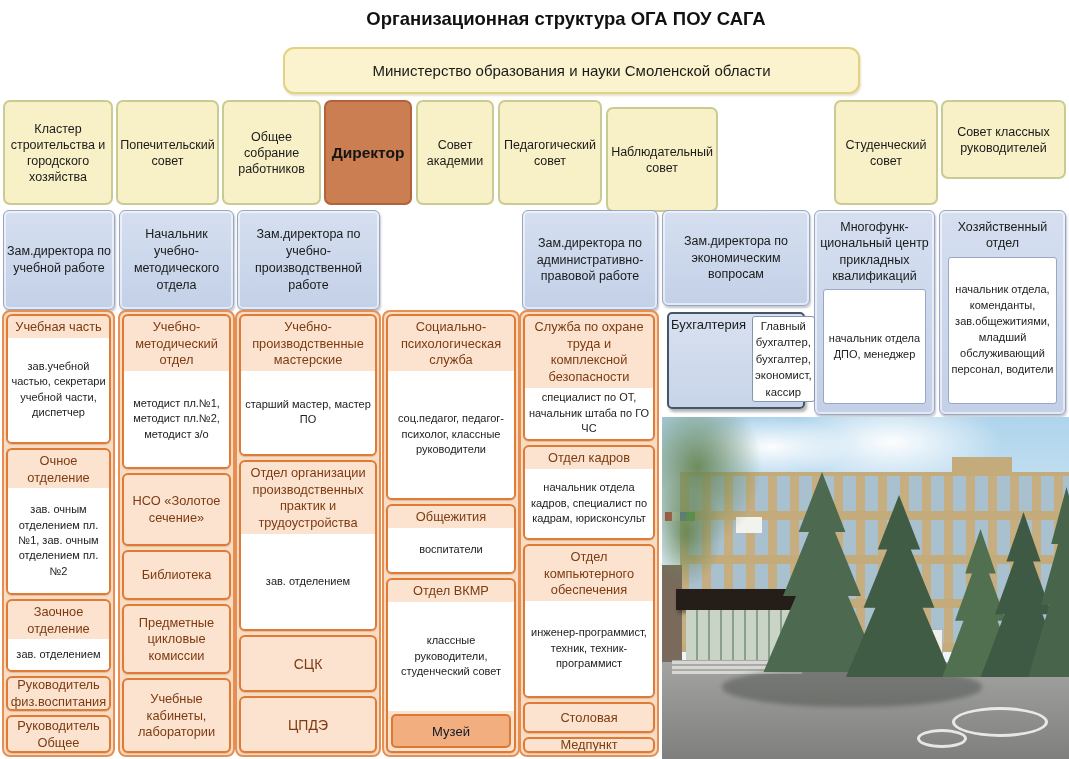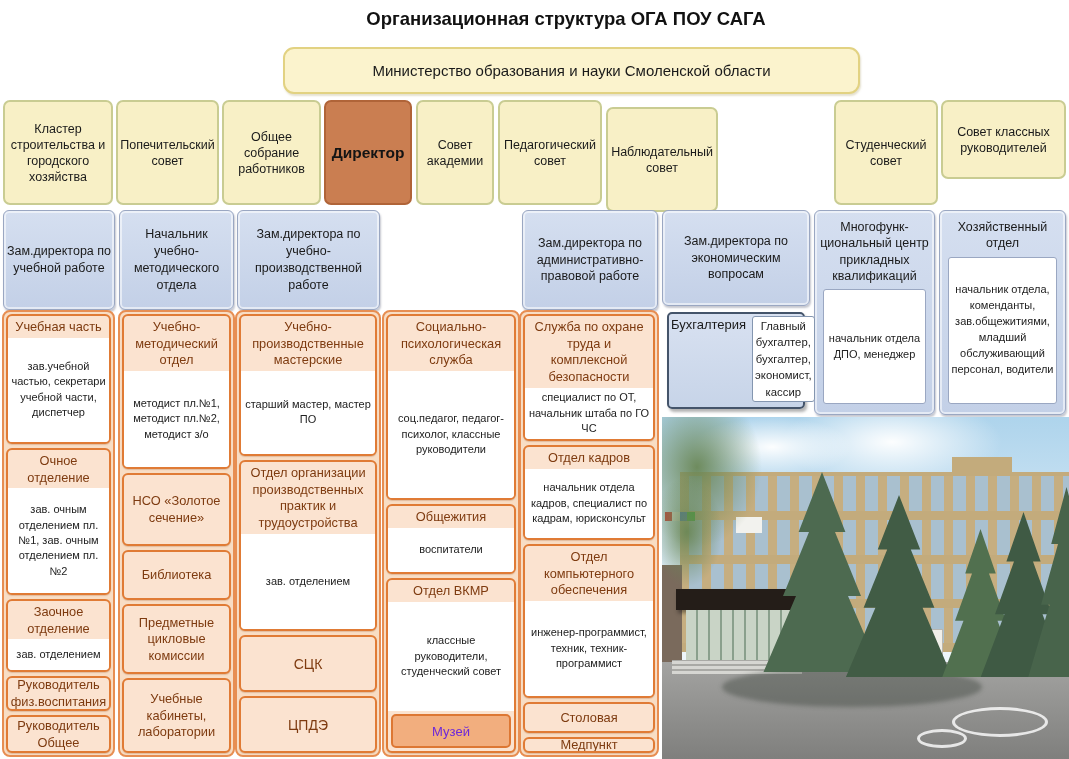--- a/index.html
+++ b/index.html
@@ -28,21 +28,21 @@
            gap:4px;padding:2px;}
   .unit{border:2px solid #e07b35;border-radius:6px;background:#fbe3d0;overflow:hidden;
         display:flex;flex-direction:column;box-sizing:border-box;flex:0 0 auto;
         box-shadow:0 1px 1px rgba(160,90,40,.25);}
   .unit.only{justify-content:center;}
   .uhead{color:#7e3b10;font-size:12.8px;text-align:center;line-height:1.3;padding:3px 2px 2px;}
   .ustaff{background:#fff;flex:1;font-size:11px;color:#222;text-align:center;display:flex;
           align-items:center;justify-content:center;line-height:1.4;padding:2px 3px;}
   .musey{background:#f2ae7e;border:2px solid #dd7733;border-radius:5px;margin:3px;height:30px;
          flex:0 0 auto;display:flex;align-items:center;justify-content:center;
-         font-size:13px;color:#6d28d9;}
+         font-size:13px;color:#0f172a;}
   .acct{position:absolute;border:2px solid #44546a;border-radius:5px;
         background:linear-gradient(#d8e1f1,#c7d4e8);box-sizing:border-box;display:flex;
         flex-direction:row;box-shadow:2px 3px 3px rgba(0,0,0,.3);}
   .acct .mhead{font-size:13px;padding:3px 2px 1px;}
   .acct .wpanel{border:1px solid #8496b0;margin:2px 4px 5px;font-size:11.3px;}
   
   .photo{position:absolute;left:662px;top:417px;width:407px;height:342px;overflow:hidden;
          background:linear-gradient(#aed4ec,#dcecf7 45%,#eef6fb 62%);}
   .ph-cloud{position:absolute;background:radial-gradient(closest-side,rgba(255,255,255,.97),rgba(255,255,255,0));}
   .ph-building{position:absolute;left:18px;right:0;top:55px;height:180px;

